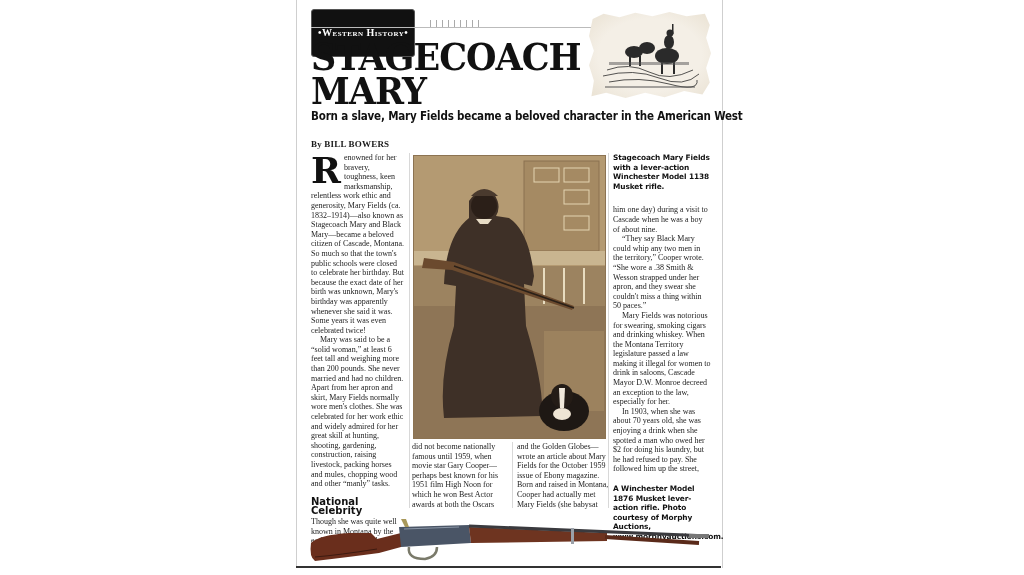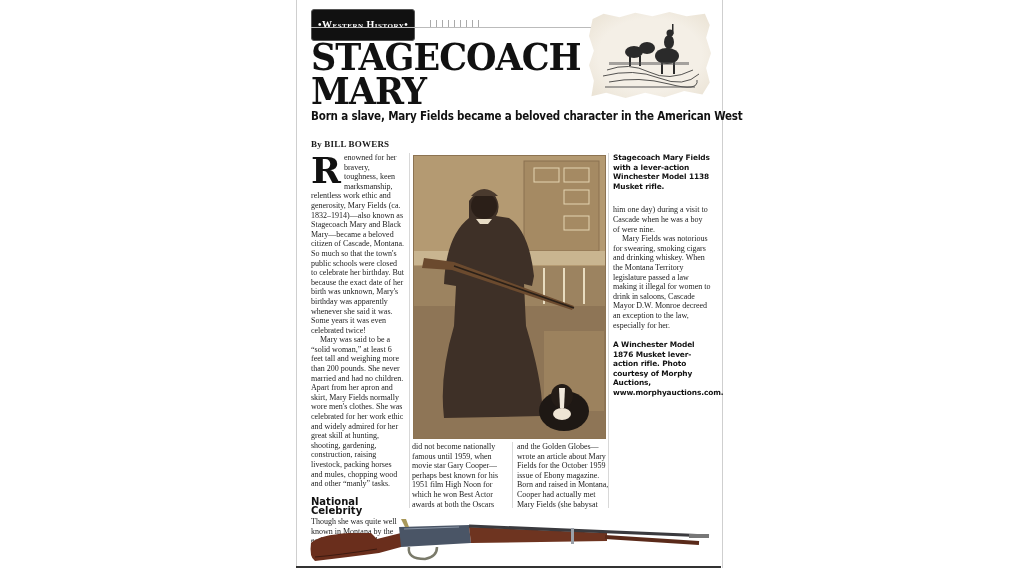--- a/index.html
+++ b/index.html
@@ -8,21 +8,21 @@
     font-family: "Liberation Serif", serif; color: #1a1a1a;
   }
   .page {
     position: absolute; left: 296px; top: 0; width: 425px; height: 568px;
     background: #fff; border-left: 1px solid #cfcfcf; border-right: 1px solid #cfcfcf;
   }
   .page-bottom-rule {
     position: absolute; left: 296px; top: 566px; width: 425px; height: 2px; background: #333;
   }
   .section-tag {
-    position: absolute; left: 14px; top: 9px; height: 14px; padding: 8px 6px;
+    position: absolute; left: 14px; top: 9px; height: 14px; padding: 16px 6px;
     background: #111; color: #fff; border-radius: 3px; border: 1px solid #555;
     font-family: "Liberation Serif", serif; font-size: 10px; line-height: 14px;
     font-variant: small-caps; letter-spacing: 0.5px; font-weight: bold;
   }
   .tag-rule {
     position: absolute; left: 14px; top: 27px; width: 300px; height: 1px; background: #bbb;
   }
   .tag-ticks {
     position: absolute; left: 133px; top: 20px; width: 50px; height: 7px;
     background: repeating-linear-gradient(90deg, #aaa 0 1px, transparent 1px 6px);
@@ -170,22 +170,24 @@
 
   <div class="col" style="left:220px; top:442px; width:92px;">
     <p class="first">and the Golden Globes—wrote an article about Mary Fields for the October 1959 issue of Ebony magazine. Born and raised in Montana, Cooper had actually met Mary Fields (she babysat</p>
   </div>
 
   <div class="col-rule" style="left:311px; top:153px; height:355px;"></div>
 
   <div class="col" style="left:316px; top:153px; width:98px;">
     <div class="caption">Stagecoach Mary Fields with a lever-action Winchester Model 1138 Musket rifle.</div>
     <div style="height:14px;"></div>
-    <p class="first">him one day) during a visit to Cascade when he was a boy of were nine.</p>
+    <p class="first">him one day) during a visit to Cascade when he was a boy of about nine.</p>
+    <p>“They say Black Mary could whip any two men in the territory,” Cooper wrote. “She wore a .38 Smith &amp; Wesson strapped under her apron, and they swear she couldn't miss a thing within 50 paces.”</p>
     <p>Mary Fields was notorious for swearing, smoking cigars and drinking whiskey. When the Montana Territory legislature passed a law making it illegal for women to drink in saloons, Cascade Mayor D.W. Monroe decreed an exception to the law, especially for her.</p>
+    <p>In 1903, when she was about 70 years old, she was enjoying a drink when she spotted a man who owed her $2 for doing his laundry, but he had refused to pay. She followed him up the street,</p>
     <div style="height:10px;"></div>
     <div class="caption">A Winchester Model 1876 Musket lever-action rifle. Photo courtesy of Morphy Auctions, www.morphyauctions.com.</div>
   </div>
 
   <svg class="rifle" viewBox="0 0 405 50">
 
     <path d="M2 30 Q10 22 40 20 L62 20 L68 26 L92 20 L92 34 L70 40 Q40 44 6 48 Q0 44 2 30 Z" fill="#6a2e1c"></path>
     <path d="M6 44 Q30 42 68 36" stroke="#3d1a10" stroke-width="1" fill="none"></path>
 
     <path d="M90 14 L160 12 L162 30 L92 34 Z" fill="#4a5566"></path>

